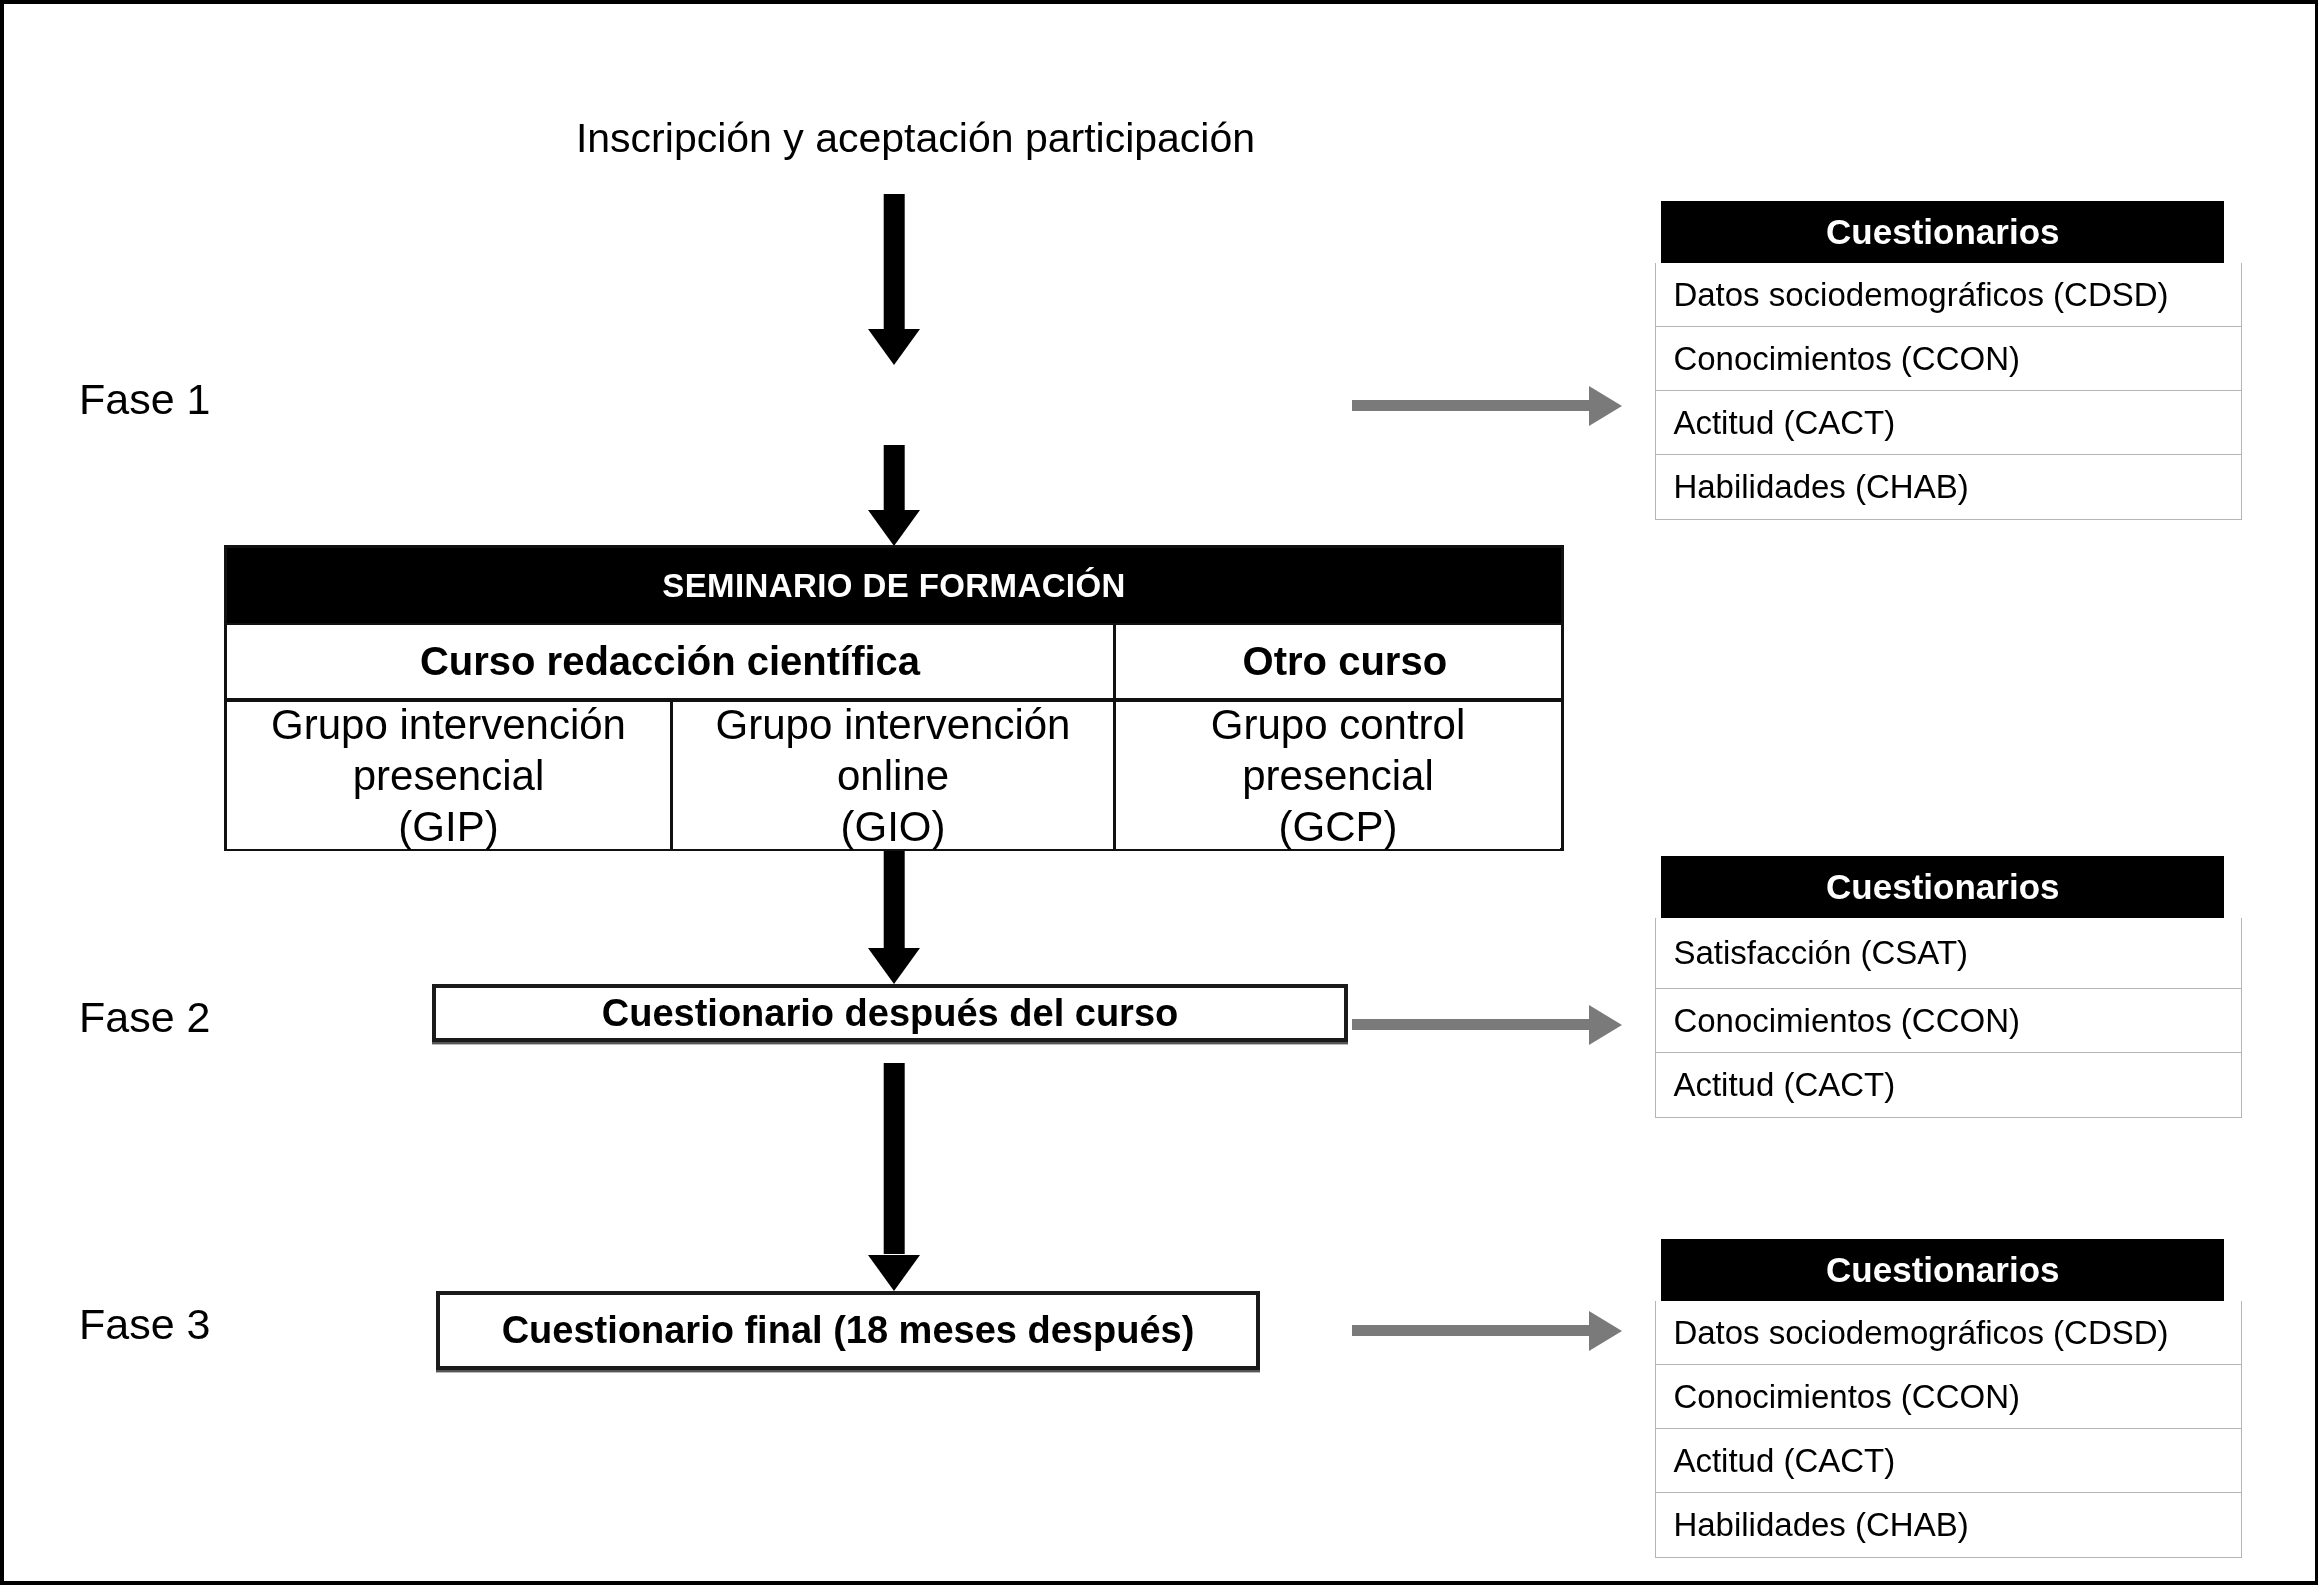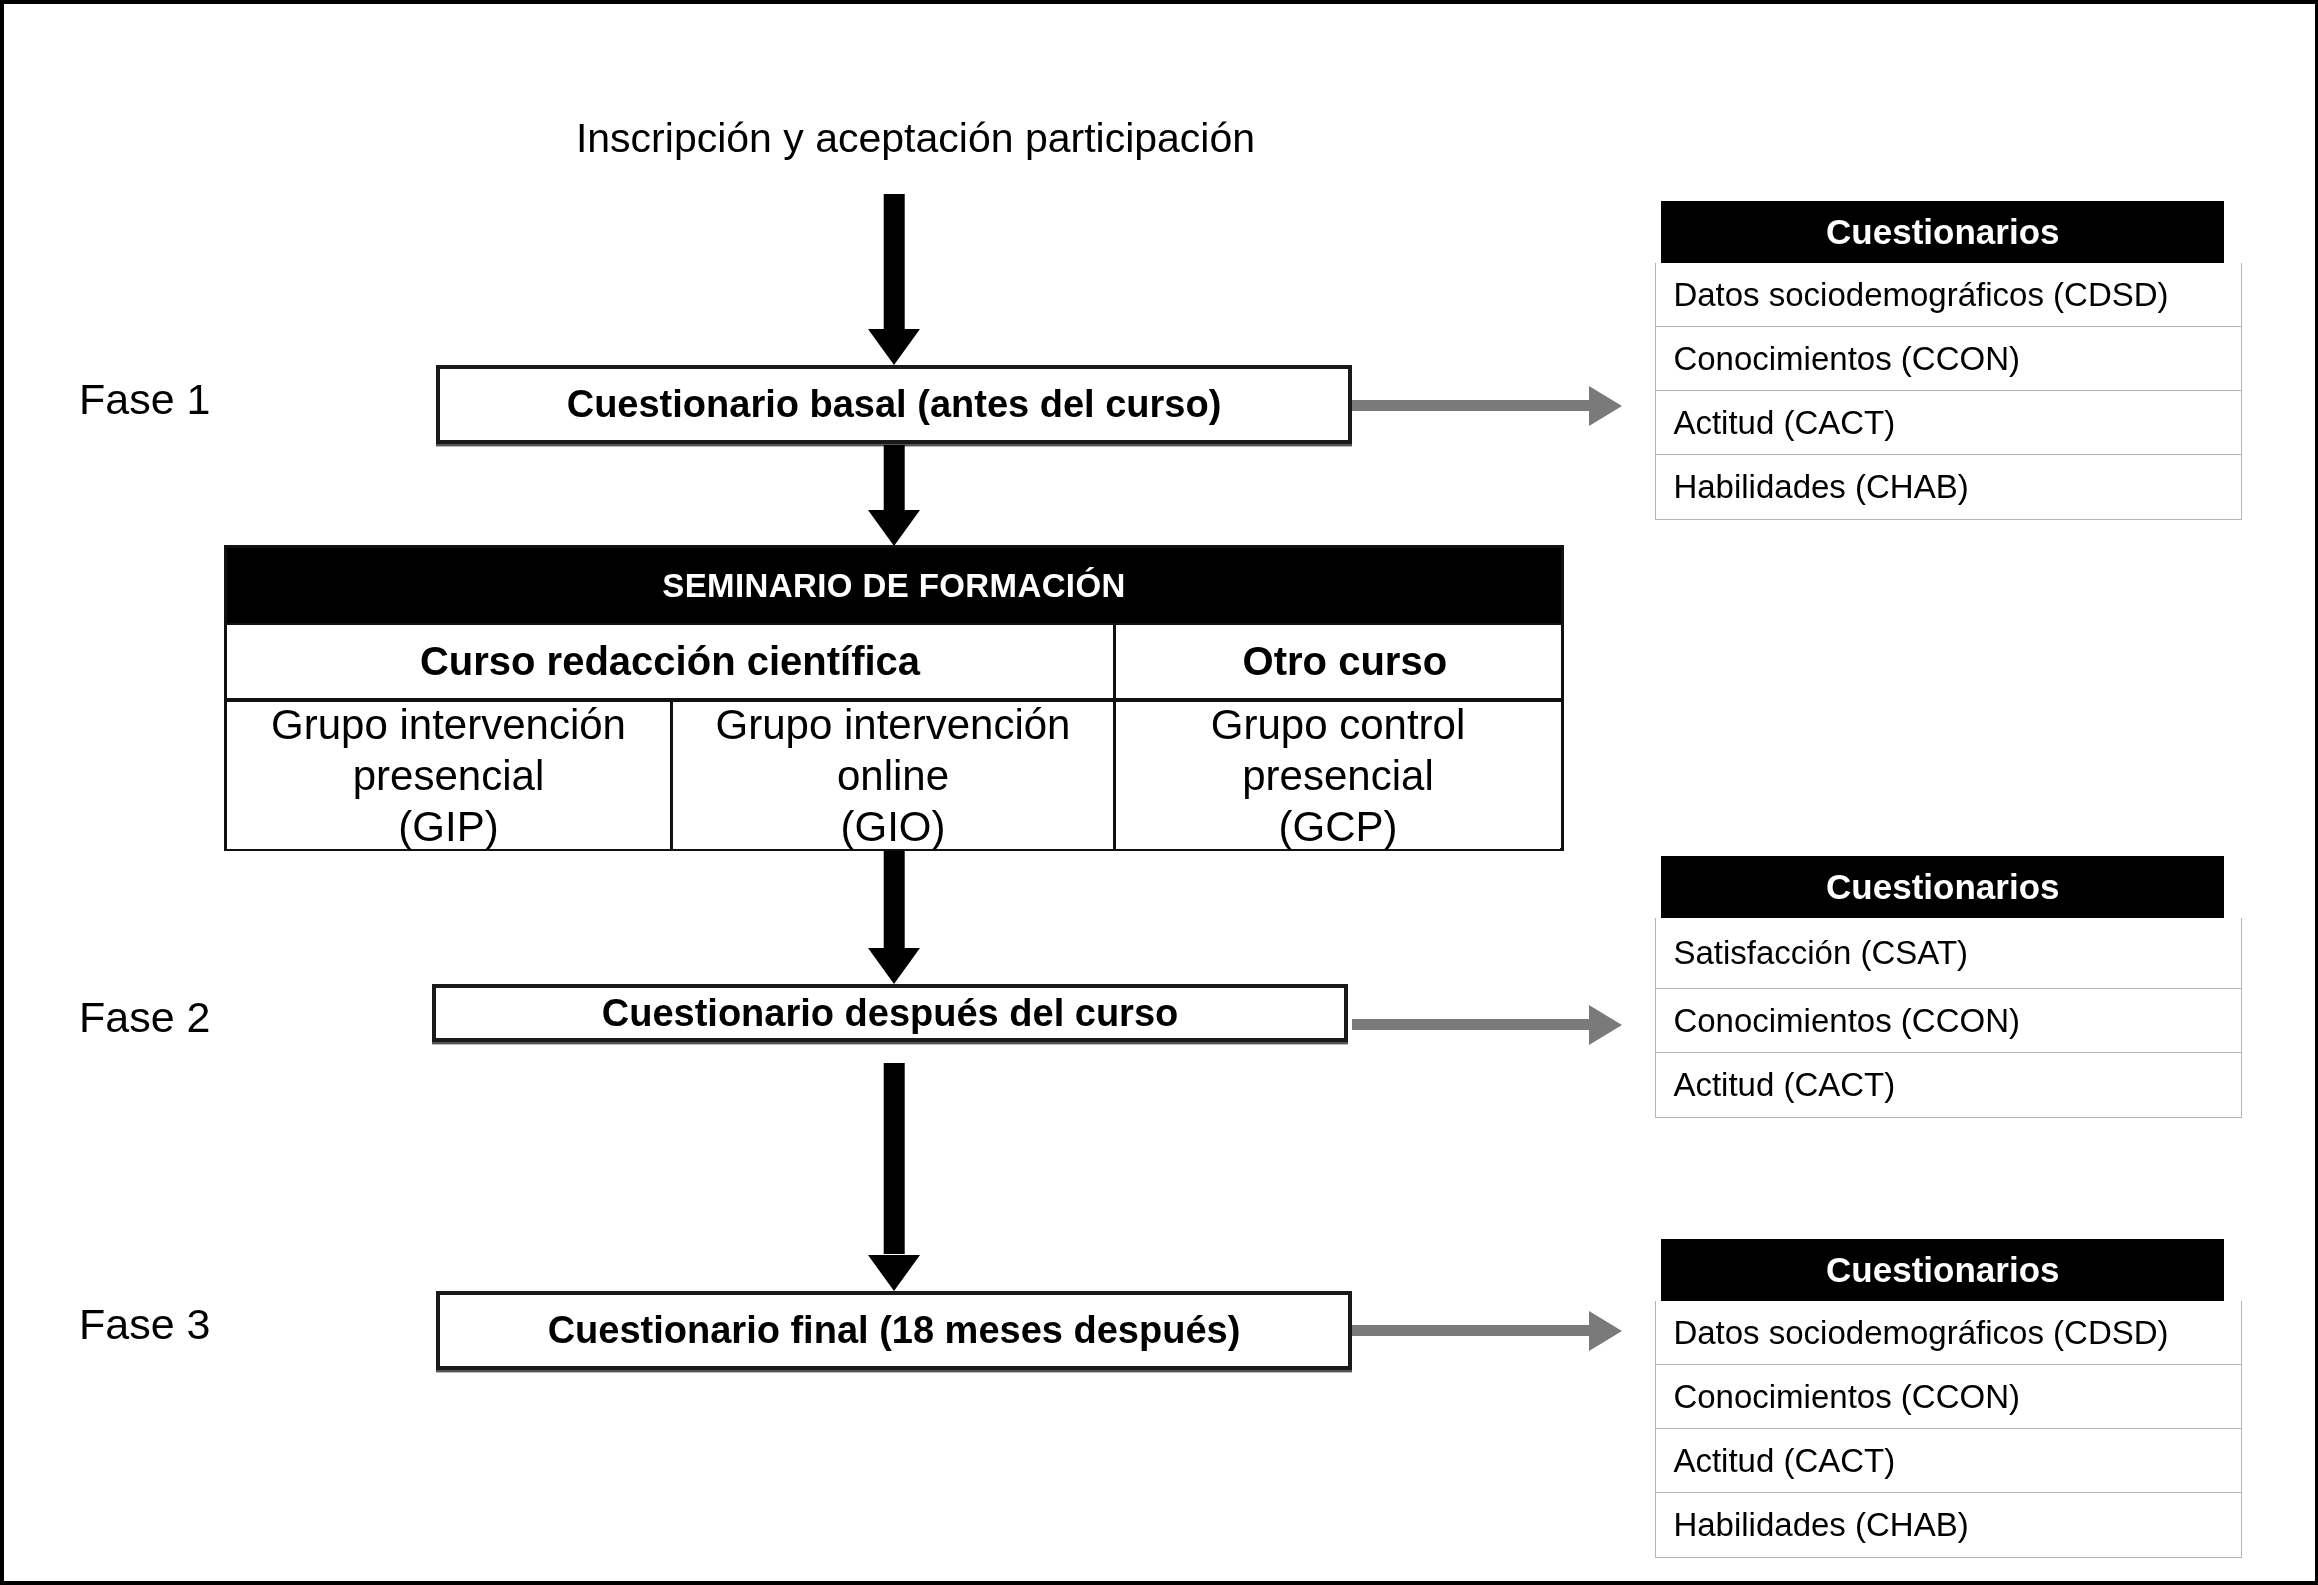--- a/index.html
+++ b/index.html
@@ -176,21 +176,20 @@
 
   <div class="abs top-title">Inscripción y aceptación participación</div>
 
   <div class="abs v-arrow" style="left:880px; top:190px; height:171px;">
     <div class="shaft" style="height:135px;"></div>
     <div class="head"></div>
   </div>
 
   <div class="abs phase-label" style="left:75px; top:371px;">Fase 1</div>
 
-  <div class="abs proc-box" style="left:432px; top:361px; width:916px; height:79px;">Cuestionario basal (antes del curso)</div>
 
   <div class="abs h-arrow" style="left:1348px; top:396px; width:270px;">
     <div class="shaft" style="width:238px;"></div>
     <div class="head"></div>
   </div>
 
   <div class="abs v-arrow" style="left:880px; top:441px; height:101px;">
     <div class="shaft" style="height:65px;"></div>
     <div class="head"></div>
   </div>
@@ -243,21 +242,21 @@
     <div class="head"></div>
   </div>
 
   <div class="abs v-arrow" style="left:880px; top:1059px; height:228px;">
     <div class="shaft" style="height:191px;"></div>
     <div class="head"></div>
   </div>
 
   <div class="abs phase-label" style="left:75px; top:1296px;">Fase 3</div>
 
-  <div class="abs proc-box" style="left:432px; top:1287px; width:916px; height:79px;">Cuestionario final (18 meses después)</div>
+  <div class="abs proc-box" style="left:432px; top:1287px; width:824px; height:79px;">Cuestionario final (18 meses después)</div>
 
   <div class="abs h-arrow" style="left:1348px; top:1321px; width:270px;">
     <div class="shaft" style="width:238px;"></div>
     <div class="head"></div>
   </div>
 
   <div class="abs q-table" style="left:1651px; top:197px; width:587px;">
     <div class="q-head" style="height:62px; width:563px; margin-left:6.3px;">Cuestionarios</div>
     <div class="q-rows">
       <div class="q-row" style="height:64px;">Datos sociodemográficos (CDSD)</div>

